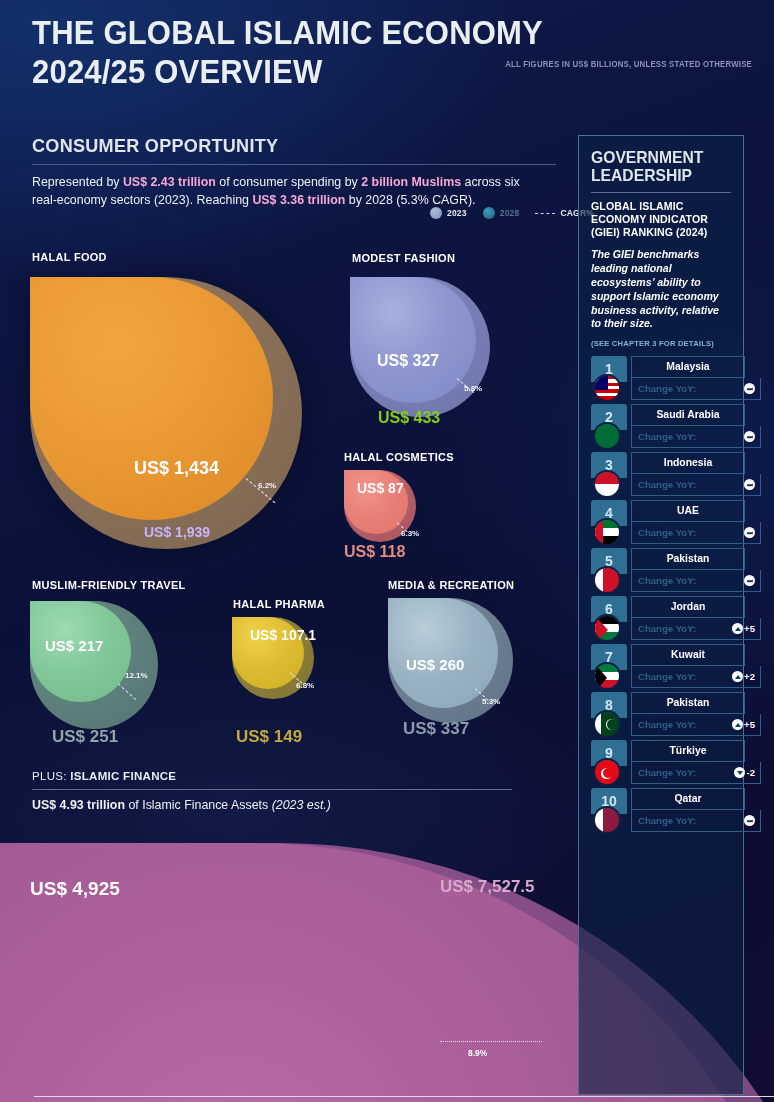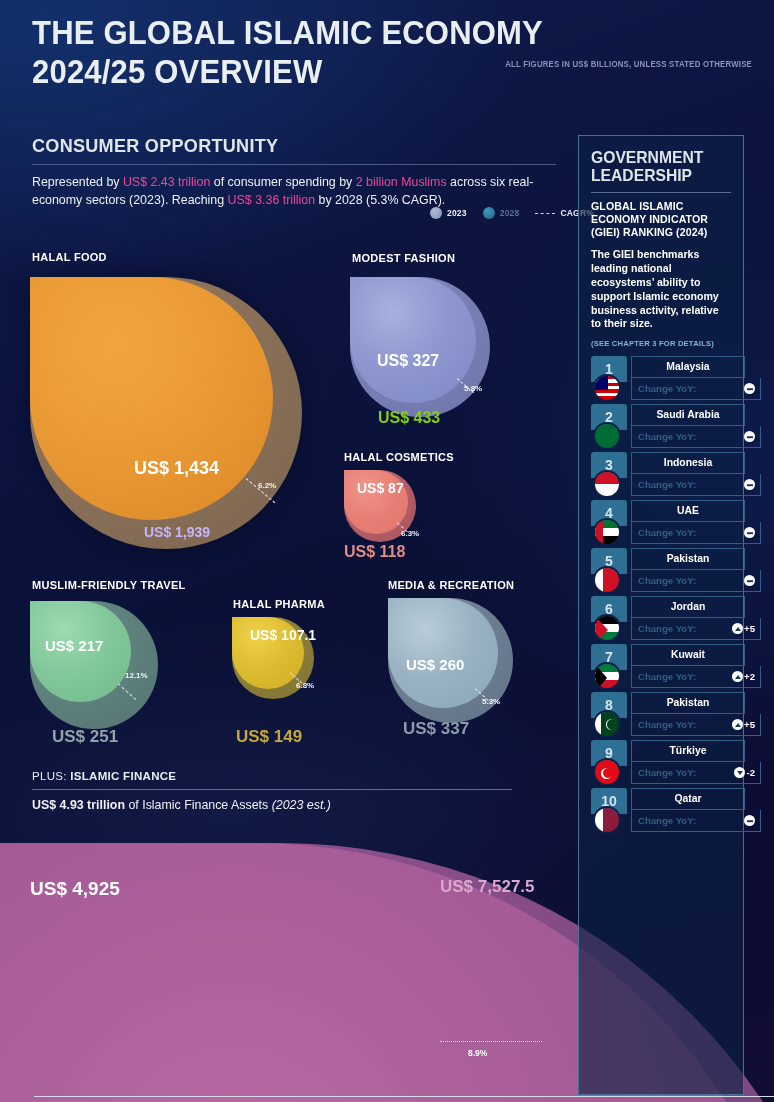--- a/index.html
+++ b/index.html
@@ -29,21 +29,21 @@
     font-size:8.2px; font-weight:bold; letter-spacing:.25px;
     color:#8b93b8; text-transform:uppercase; transform:scaleX(.95); transform-origin:right center;
   }
 
   
   #consumer { position:absolute; left:32px; top:135px; width:524px; }
   .sec-title { font-size:19px; font-weight:bold; letter-spacing:.3px; color:#dfe6ea;
                text-transform:uppercase; transform:scaleX(.95); transform-origin:left center; }
   .rule { height:1px; background:#6d7ea8; opacity:.65; margin:7px 0 9px; }
   #consumer-desc { font-size:12.4px; line-height:1.45; color:#edf1f4; width:512px; }
-  #consumer-desc b { font-weight:normal; color:#ec4899; }
+  #consumer-desc b { font-weight:bold; color:#f9a8d4; }
 
   #legend { position:absolute; left:398px; top:72px; display:flex; align-items:center; gap:16px; }
   .lg { display:flex; align-items:center; gap:5px; }
   .lg-dot { width:12px; height:12px; border-radius:50%; display:block; }
   .lg-txt { font-size:8.5px; font-weight:bold; letter-spacing:.2px; }
   .lg-dash { width:20px; border-top:1.6px dashed #cfd6e6; display:block; }
 
   
   .bubble-label {
     position:absolute; font-size:11.6px; font-weight:bold; color:#ffffff;
@@ -114,21 +114,21 @@
   #fin-cagr { position:absolute; left:468px; top:1048px; font-size:8.5px; font-weight:bold; color:#ffffff; }
   #fin-dash { position:absolute; left:440px; top:1041px; width:102px; border-top:1.3px dotted #e6d2e6; }
 
   
   #gov { position:absolute; left:578px; top:135px; width:166px; height:960px;
          border:1px solid #4a6f96; background:rgba(12,32,70,.62); padding:12px 12px 10px; }
   #gov-title { font-size:16.5px; font-weight:bold; line-height:1.12; color:#dfe6ea;
                text-transform:uppercase; transform:scaleX(.95); transform-origin:left center; }
   #gov-rule { height:1px; background:#7d90b4; opacity:.7; margin:7px 0 7px; }
   #gov-sub { font-size:10.6px; font-weight:bold; line-height:1.25; color:#ffffff; letter-spacing:.1px; }
-  #gov-body { font-size:10.6px; font-weight:bold; line-height:1.32; color:#ffffff; margin-top:8px; }
+  #gov-body { font-size:10.6px; font-weight:bold; line-height:1.32; color:#ffffff; margin-top:8px;font-style:italic; }
   #gov-note { font-size:7.6px; font-weight:bold; color:#7fb4d6; letter-spacing:.2px; margin-top:8px; }
 
   #rank-list { margin-top:8px; }
   .rank-row { position:relative; height:48px; }
   .rank-badge { position:absolute; left:0; top:0; width:36px; height:26px;
     background:#2e6f93; border-radius:3px 3px 0 0;
     font-size:14px; font-weight:bold; color:#cfe6f2; text-align:center; line-height:26px; }
   .flag { position:absolute; left:2px; top:18px; width:28px; height:28px; border-radius:50%;
     overflow:hidden; border:2px solid #0d2048; }
   .flag > div { width:100%; height:100%; }

